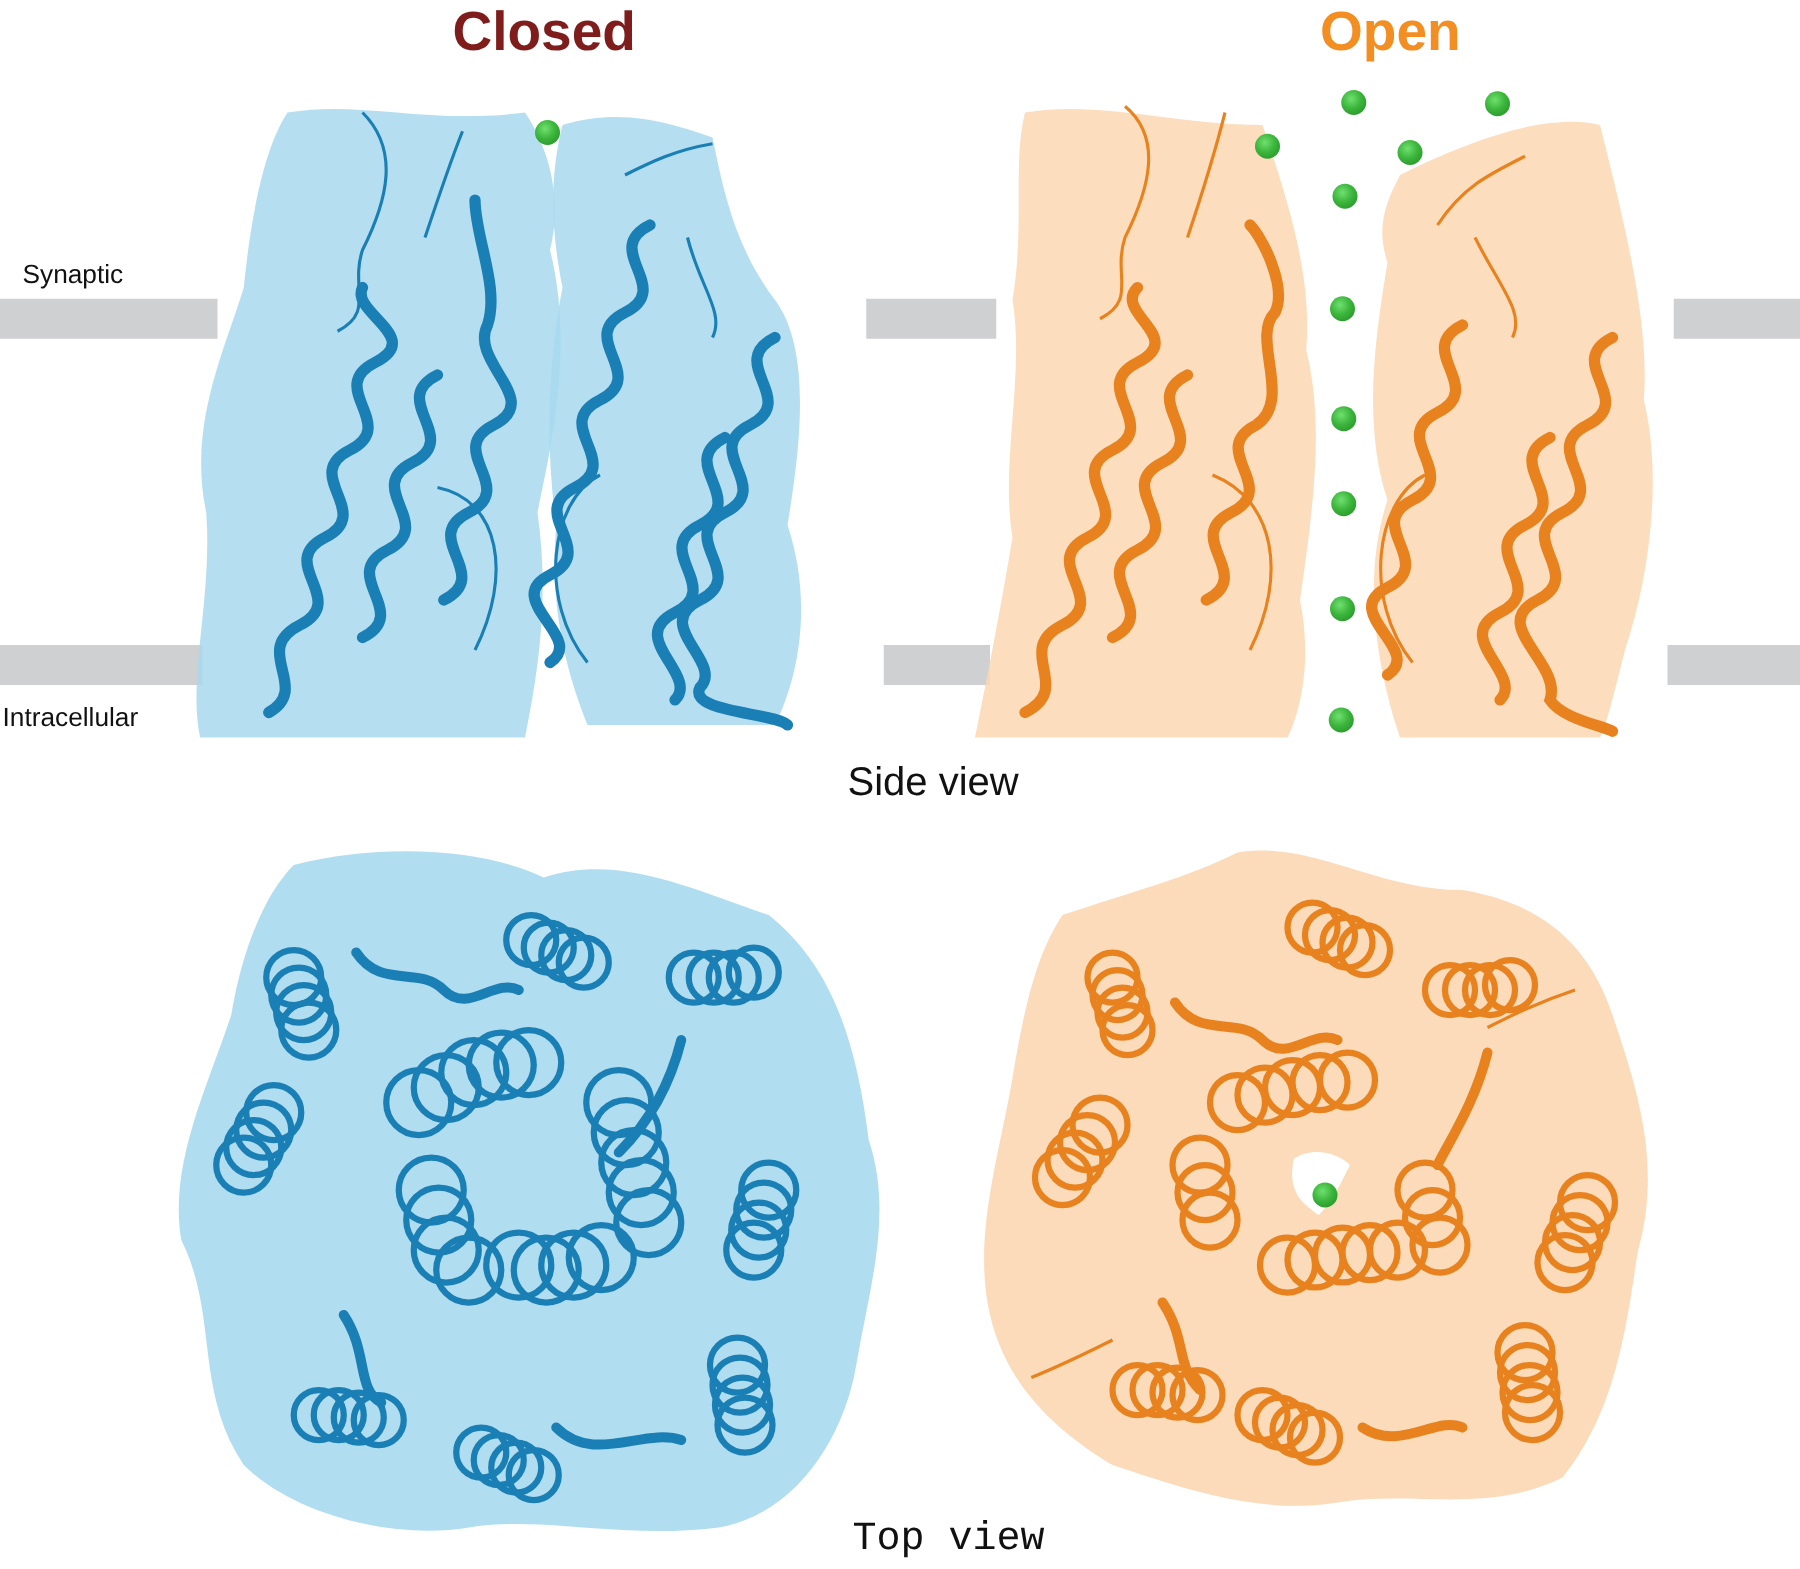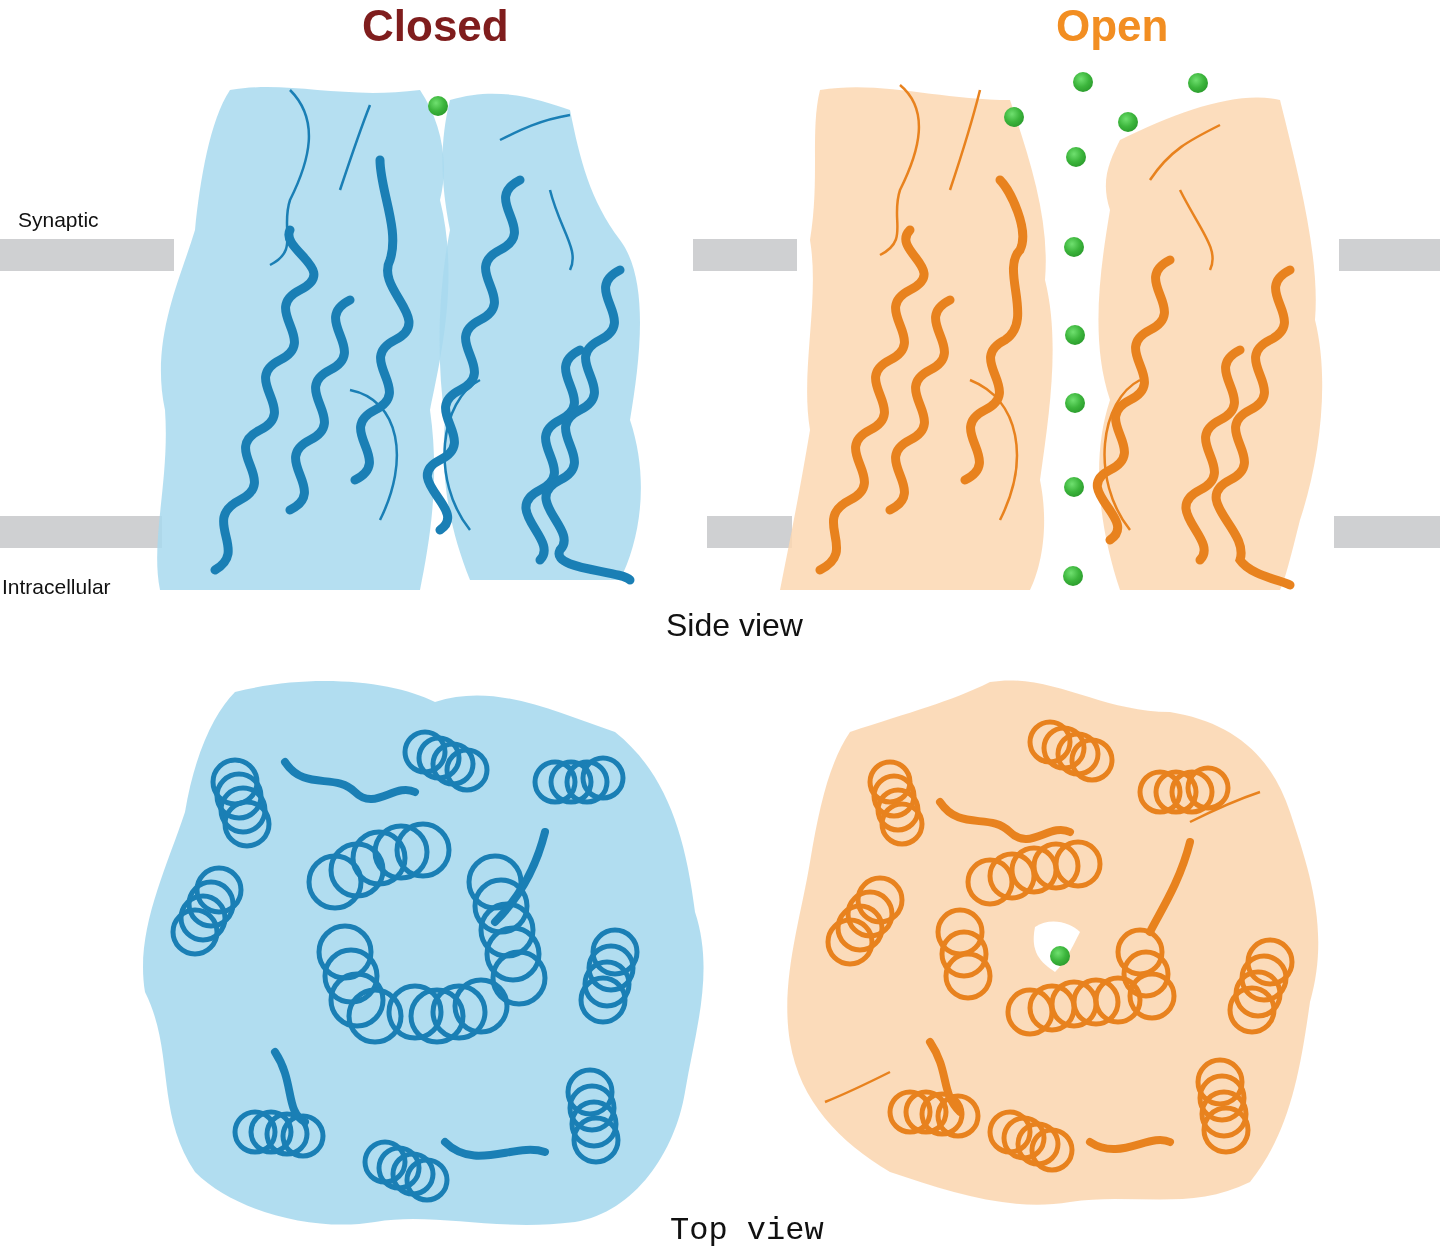--- a/index.html
+++ b/index.html
@@ -2,33 +2,33 @@
 <html><head>
 <meta charset="utf-8">
 <style>
   html, body { margin: 0; padding: 0; background: #ffffff; }
   body { width: 1440px; height: 1255px; position: relative; overflow: hidden; font-family: "Liberation Sans", sans-serif; }
   .abs { position: absolute; }
   .title { font-weight: bold; font-size: 44px; line-height: 1; }
   .title-closed { color: #7f1d1d; left: 362px; top: 4px; }
   .title-open { color: #f28e22; left: 1020px; top: 4px; margin-left: 36px; }
   .label { color: #111; font-size: 21px; }
-  .caption { color: #111; font-size: 32px; }
+  .caption { color: #111; font-size: 32px; margin-left: 12px; }
   .membrane { background: #cfd0d2; height: 32px; }
   .ion { width: 20px; height: 20px; border-radius: 50%; background: radial-gradient(circle at 40% 35%, #6fe06f 0%, #3cb53c 45%, #1f8a22 100%); }
   svg { position: absolute; overflow: visible; }
 </style>
 </head>
 <body>
 
 <div class="abs title title-closed">Closed</div>
 <div class="abs title title-open">Open</div>
 
 <div class="abs label" style="left:18px; top:208px;">Synaptic</div>
-<div class="abs label" style="left:2px; top:563px;margin-top:12px;">Intracellular</div>
+<div class="abs label" style="left:2px; top:563px;">Intracellular</div>
 
 <div class="abs membrane" style="left:0; top:239px; width:174px;"></div>
 <div class="abs membrane" style="left:693px; top:239px; width:104px;"></div>
 <div class="abs membrane" style="left:1339px; top:239px; width:101px;"></div>
 <div class="abs membrane" style="left:0; top:516px; width:162px;"></div>
 <div class="abs membrane" style="left:707px; top:516px; width:85px;"></div>
 <div class="abs membrane" style="left:1334px; top:516px; width:106px;"></div>
 
 <div class="abs" style="left:140px; top:80px; width:560px; height:510px;">
   <svg width="560" height="510">

